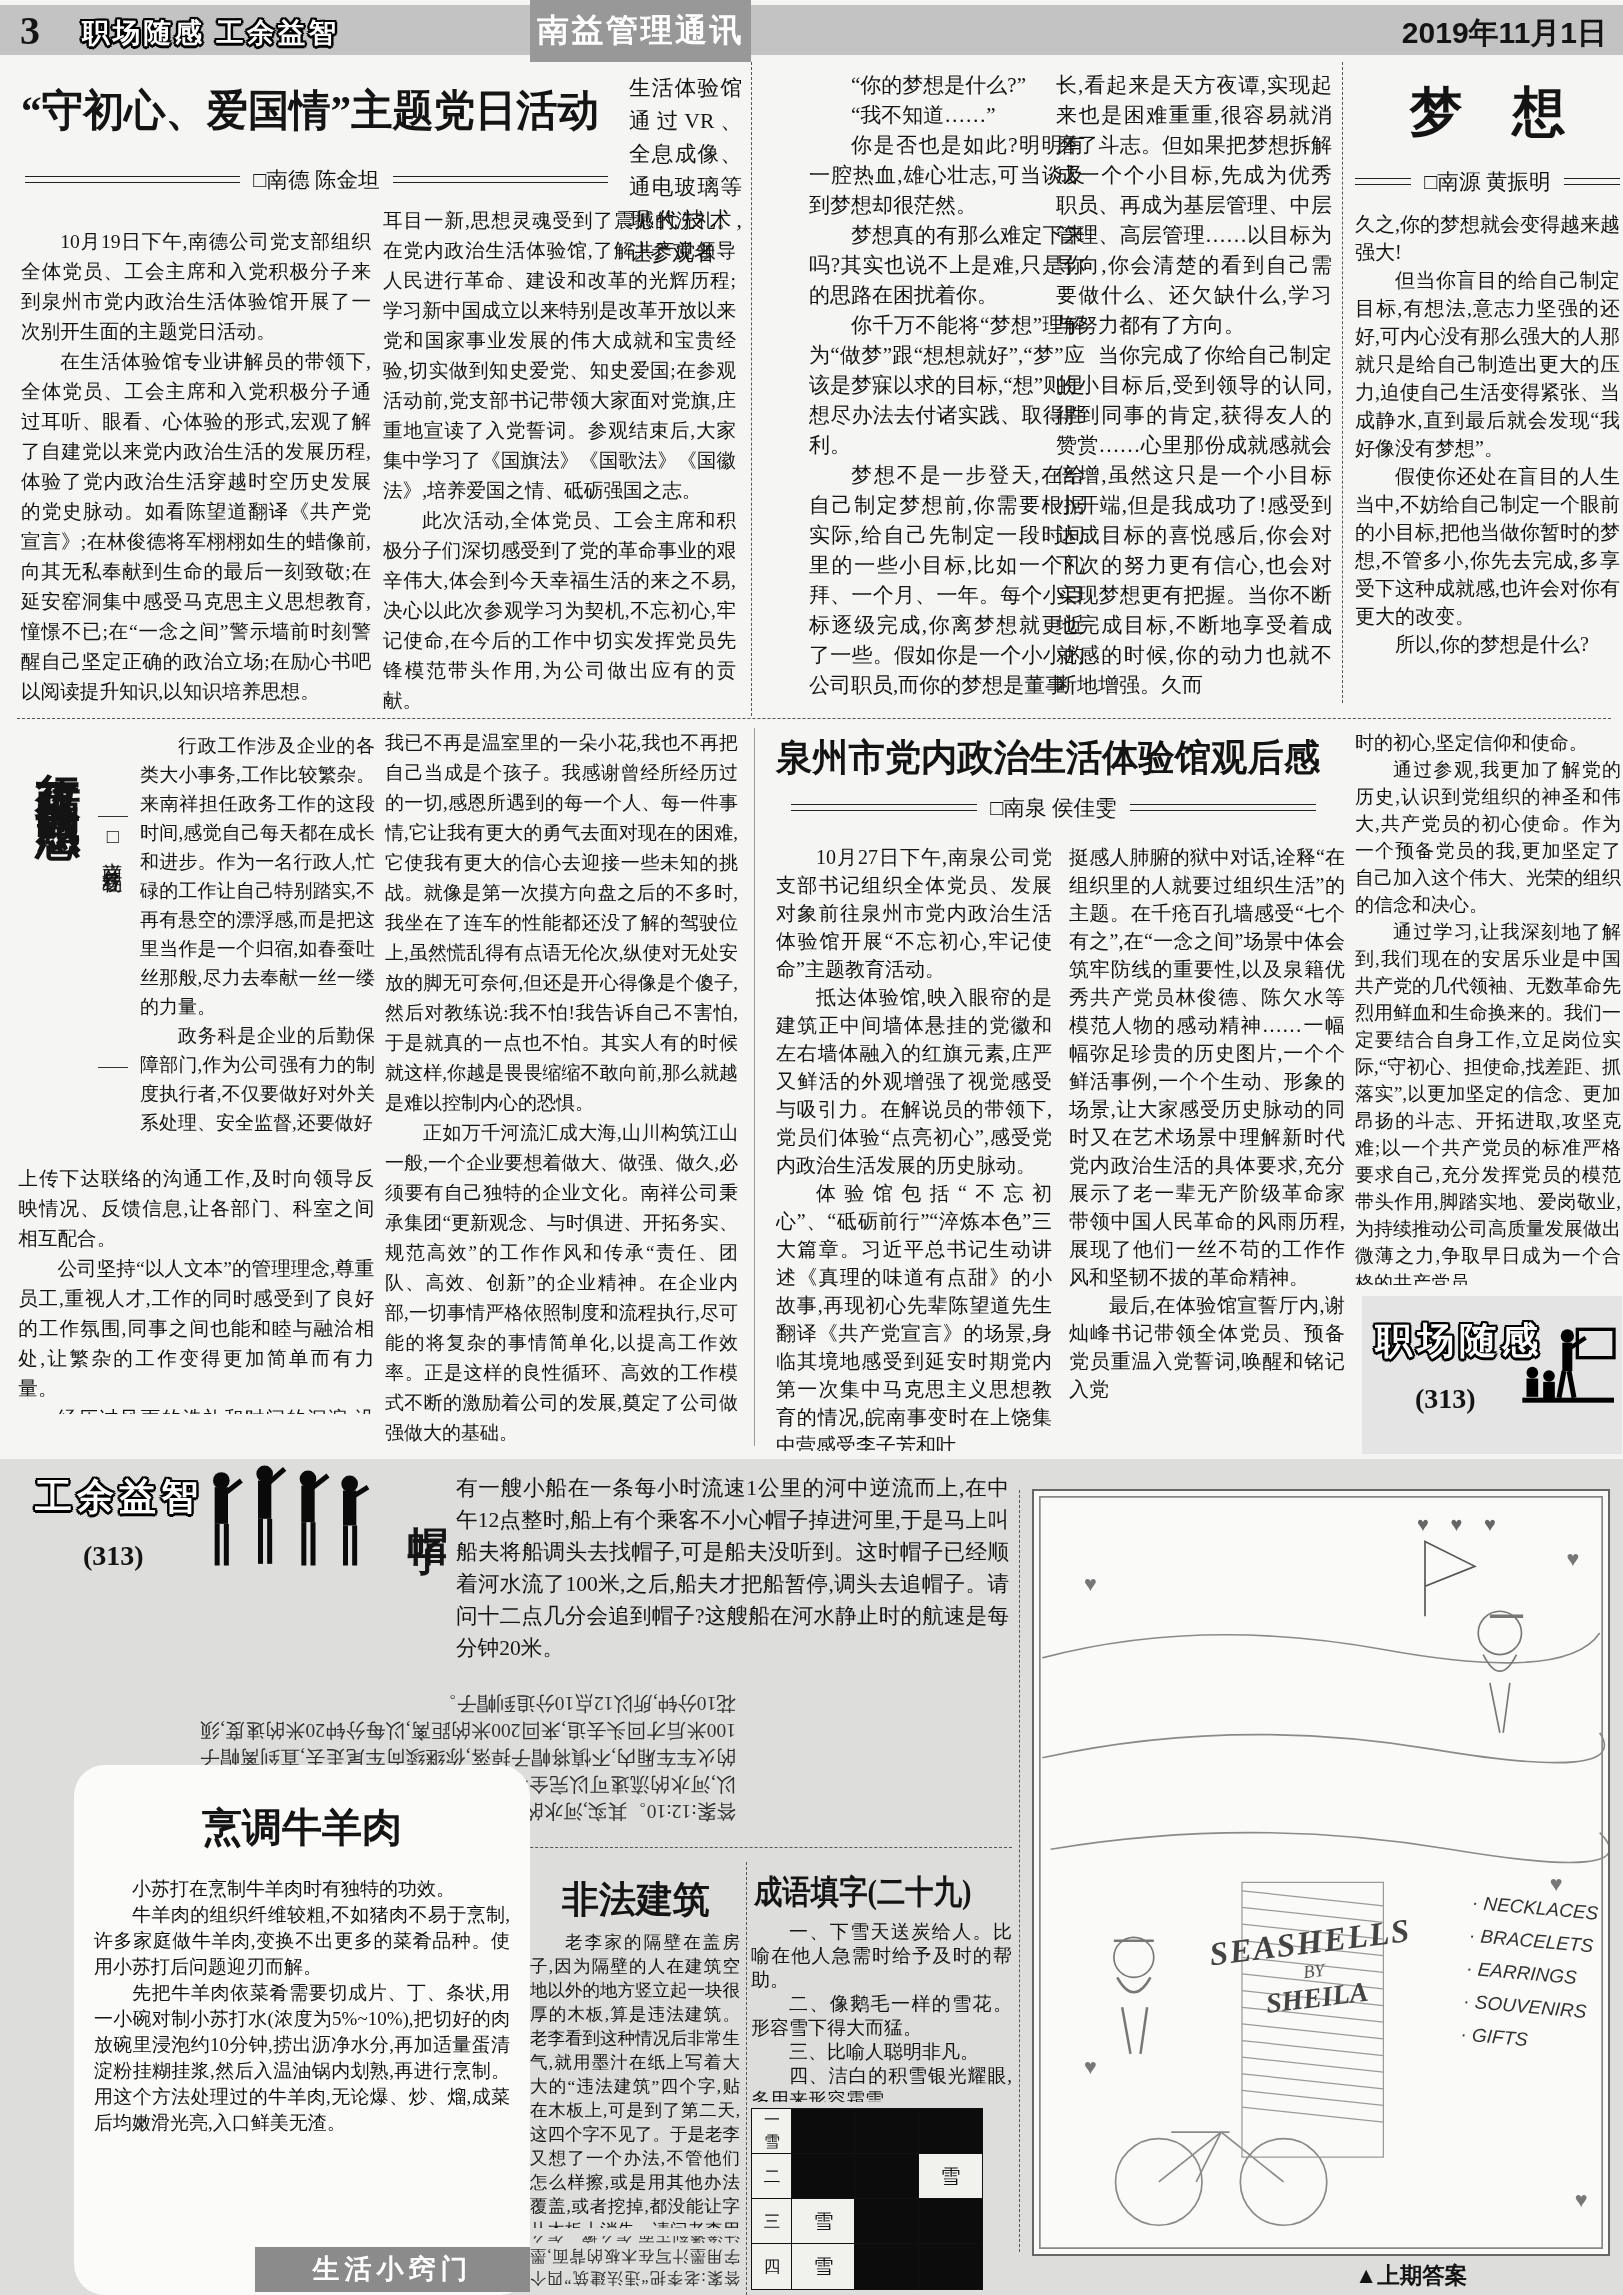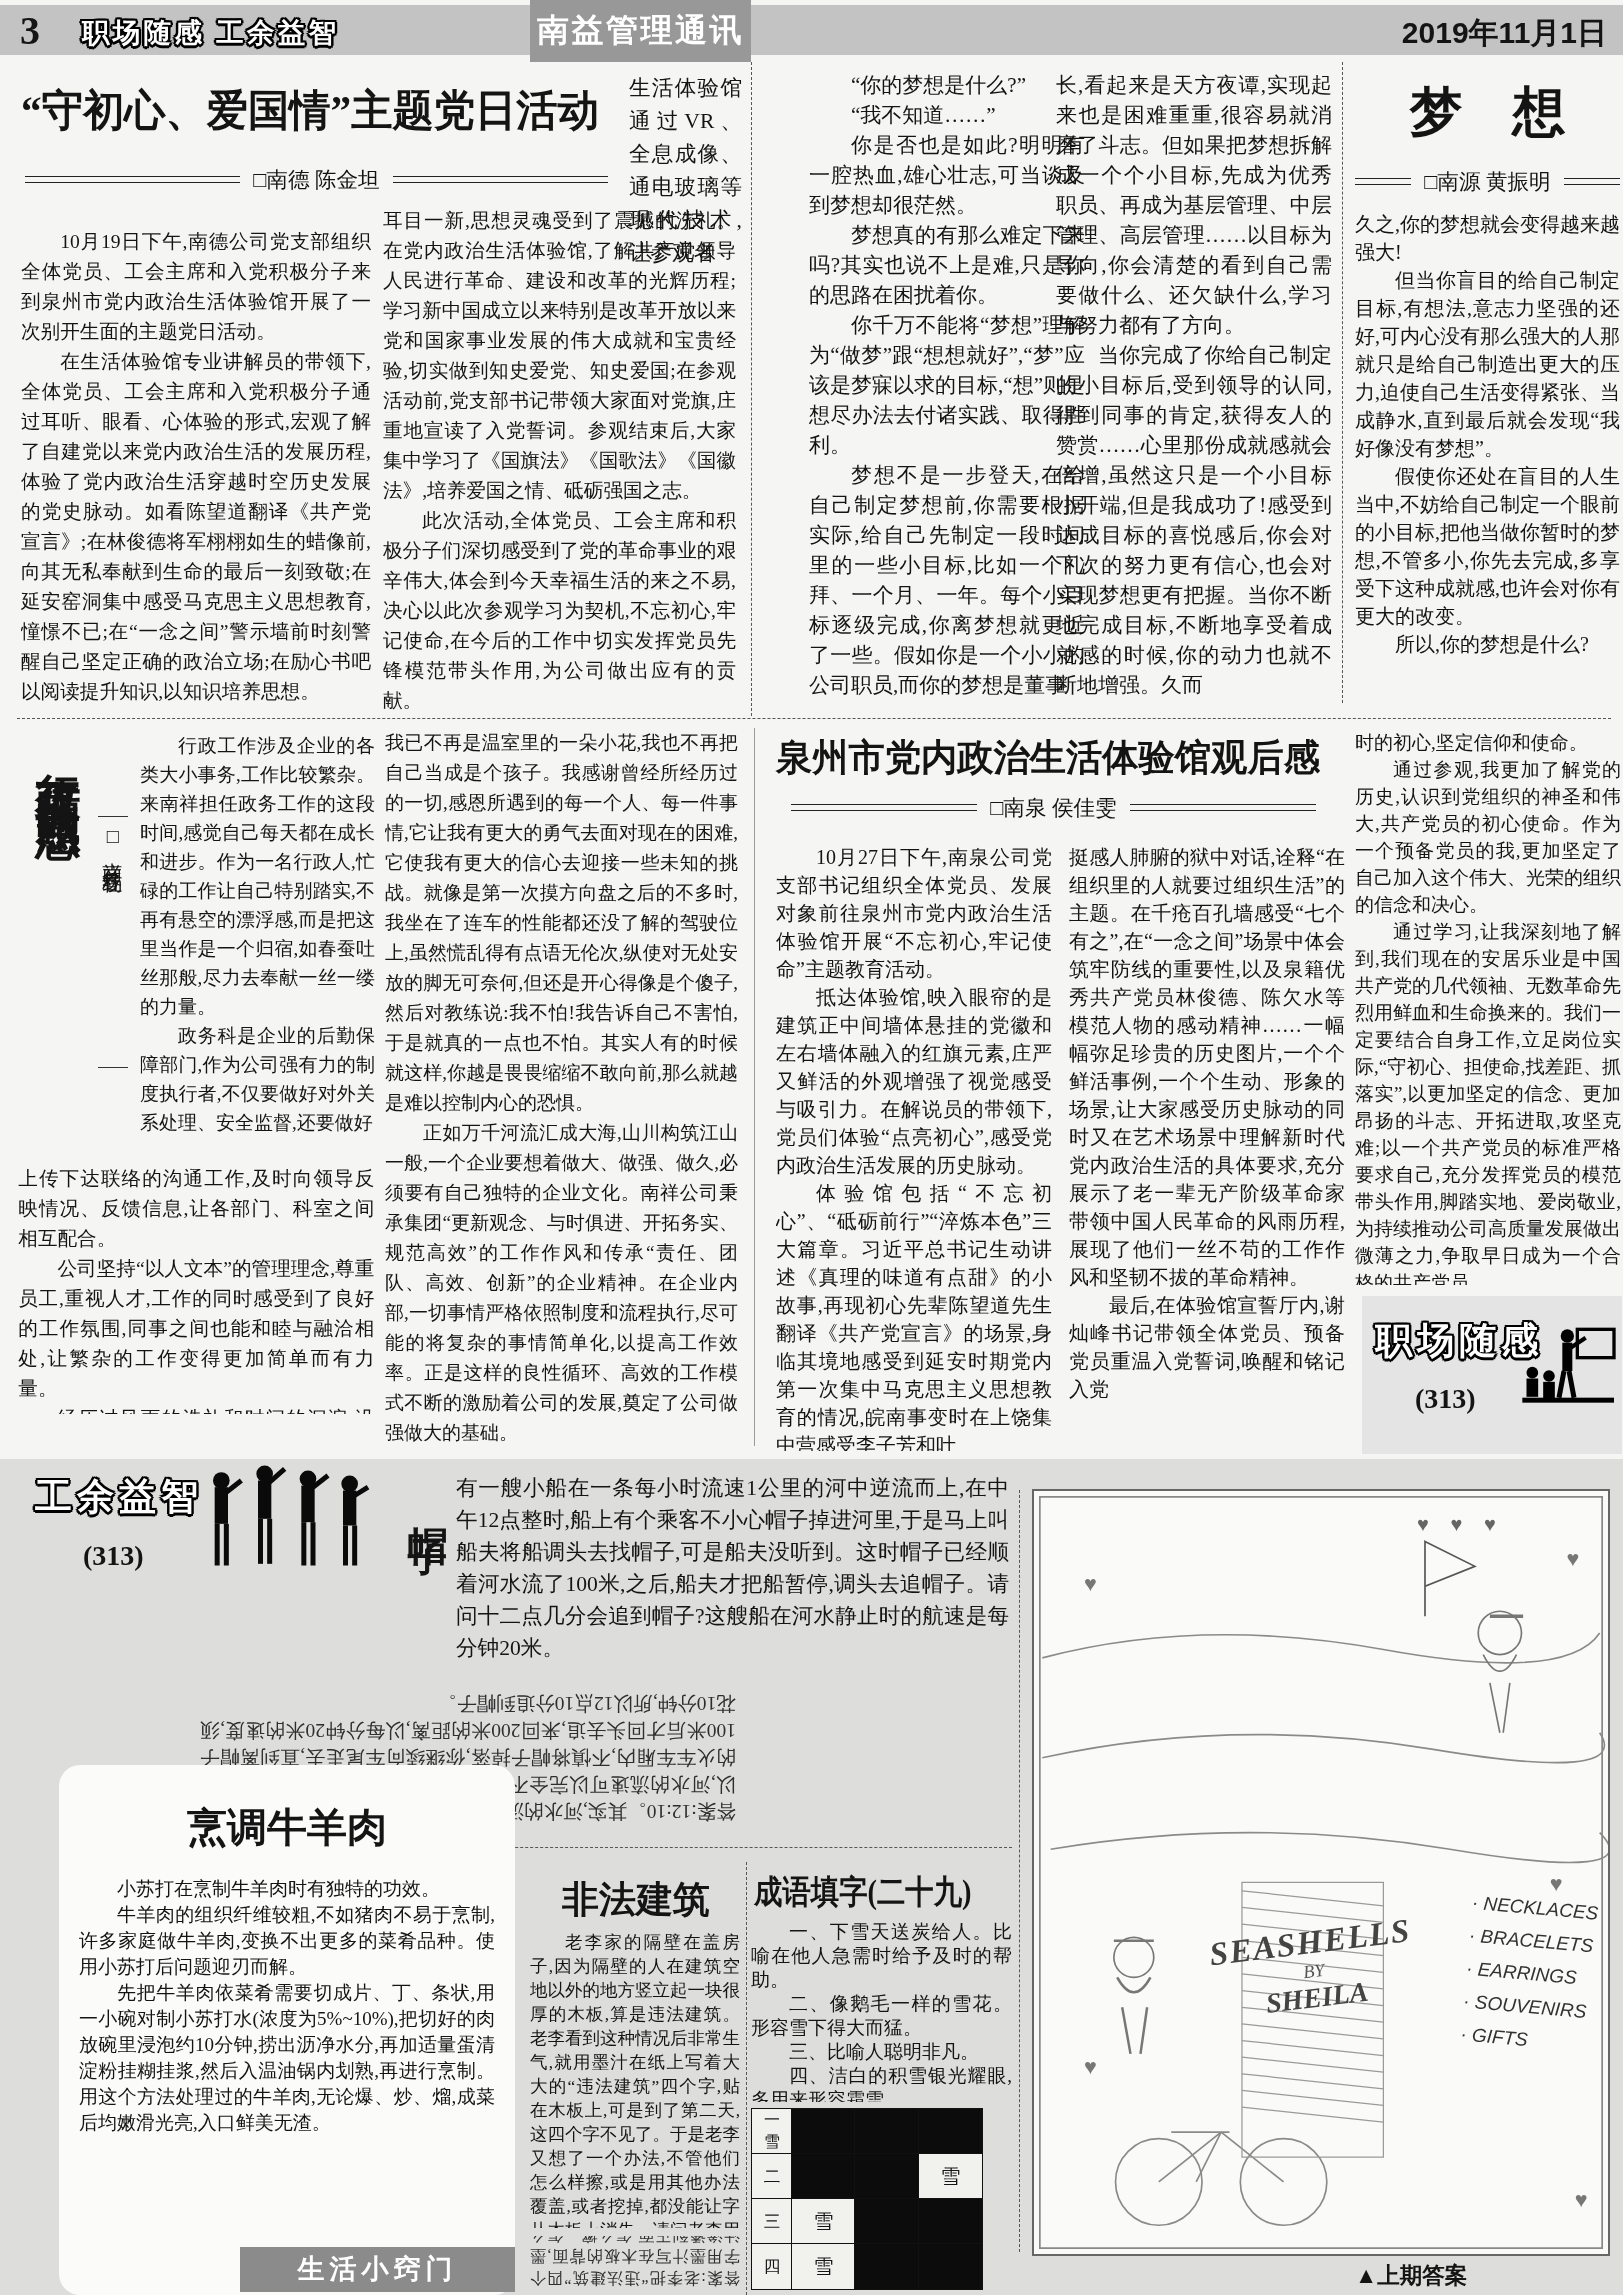--- a/index.html
+++ b/index.html
@@ -170,21 +170,21 @@
     <rect x="174" y="76" width="6" height="48"></rect>
       <rect x="185" y="76" width="6" height="48"></rect>
   </g>
 </svg>
 <div class="abs vert" style="left:400px;top:1495px;height:150px;font-size:40px;font-weight:bold;letter-spacing:11.7px;">帽子</div>
 <div class="abs just clip" style="left:456px;top:1472px;width:553px;height:198px;font-size:21.6px;line-height:32px;">有一艘小船在一条每小时流速1公里的河中逆流而上,在中午12点整时,船上有个乘客不小心帽子掉进河里,于是马上叫船夫将船调头去找帽子,可是船夫没听到。这时帽子已经顺着河水流了100米,之后,船夫才把船暂停,调头去追帽子。请问十二点几分会追到帽子?这艘船在河水静止时的航速是每分钟20米。</div>
 <div class="abs just flip clip" style="left:200px;top:1690px;width:536px;height:135px;font-size:19.6px;line-height:27px;">答案:12:10。其实,河水的流速对小船和帽子而言,都是一样的,所以,河水的流速可以完全不考虑,当成静水。就如同你在行驶中的火车车厢内,不慎将帽子掉落,你继续向车尾走去,直到离帽子100米后才回头去追,来回200米的距离,以每分钟20米的速度,须花10分钟,所以12点10分追到帽子。</div>
 
 <div class="abs hdash" style="left:196px;top:1847px;width:816px;"></div>
 
-<div class="abs" style="left:59px;top:1765px;width:456px;height:530px;background:#fbfbfa;border-radius:21px;">
+<div class="abs" style="left:74px;top:1765px;width:456px;height:530px;background:#fbfbfa;border-radius:31px;">
   <div style="margin-top:37px;text-align:center;font-size:40px;font-weight:bold;line-height:52px;">
     <div>烹调牛羊肉</div>
   </div>
   <div class="just ind clip" style="margin:21.6px 20px 0 20px;height:333px;font-size:19px;line-height:26px;">
     <p>小苏打在烹制牛羊肉时有独特的功效。</p>
     <p>牛羊肉的组织纤维较粗,不如猪肉不易于烹制,许多家庭做牛羊肉,变换不出更多的菜肴品种。使用小苏打后问题迎刃而解。</p>
     <p>先把牛羊肉依菜肴需要切成片、丁、条状,用一小碗对制小苏打水(浓度为5%~10%),把切好的肉放碗里浸泡约10分钟,捞出沥净水分,再加适量蛋清淀粉挂糊挂浆,然后入温油锅内划熟,再进行烹制。用这个方法处理过的牛羊肉,无论爆、炒、熘,成菜后均嫩滑光亮,入口鲜美无渣。</p>
   </div>
   <div style="position:absolute;right:0;bottom:3.3px;width:275px;height:45px;background:#8b8b8b;color:#fff;
               font-size:27px;font-weight:bold;display:flex;align-items:center;justify-content:center;letter-spacing:5px;">生活小窍门</div>

